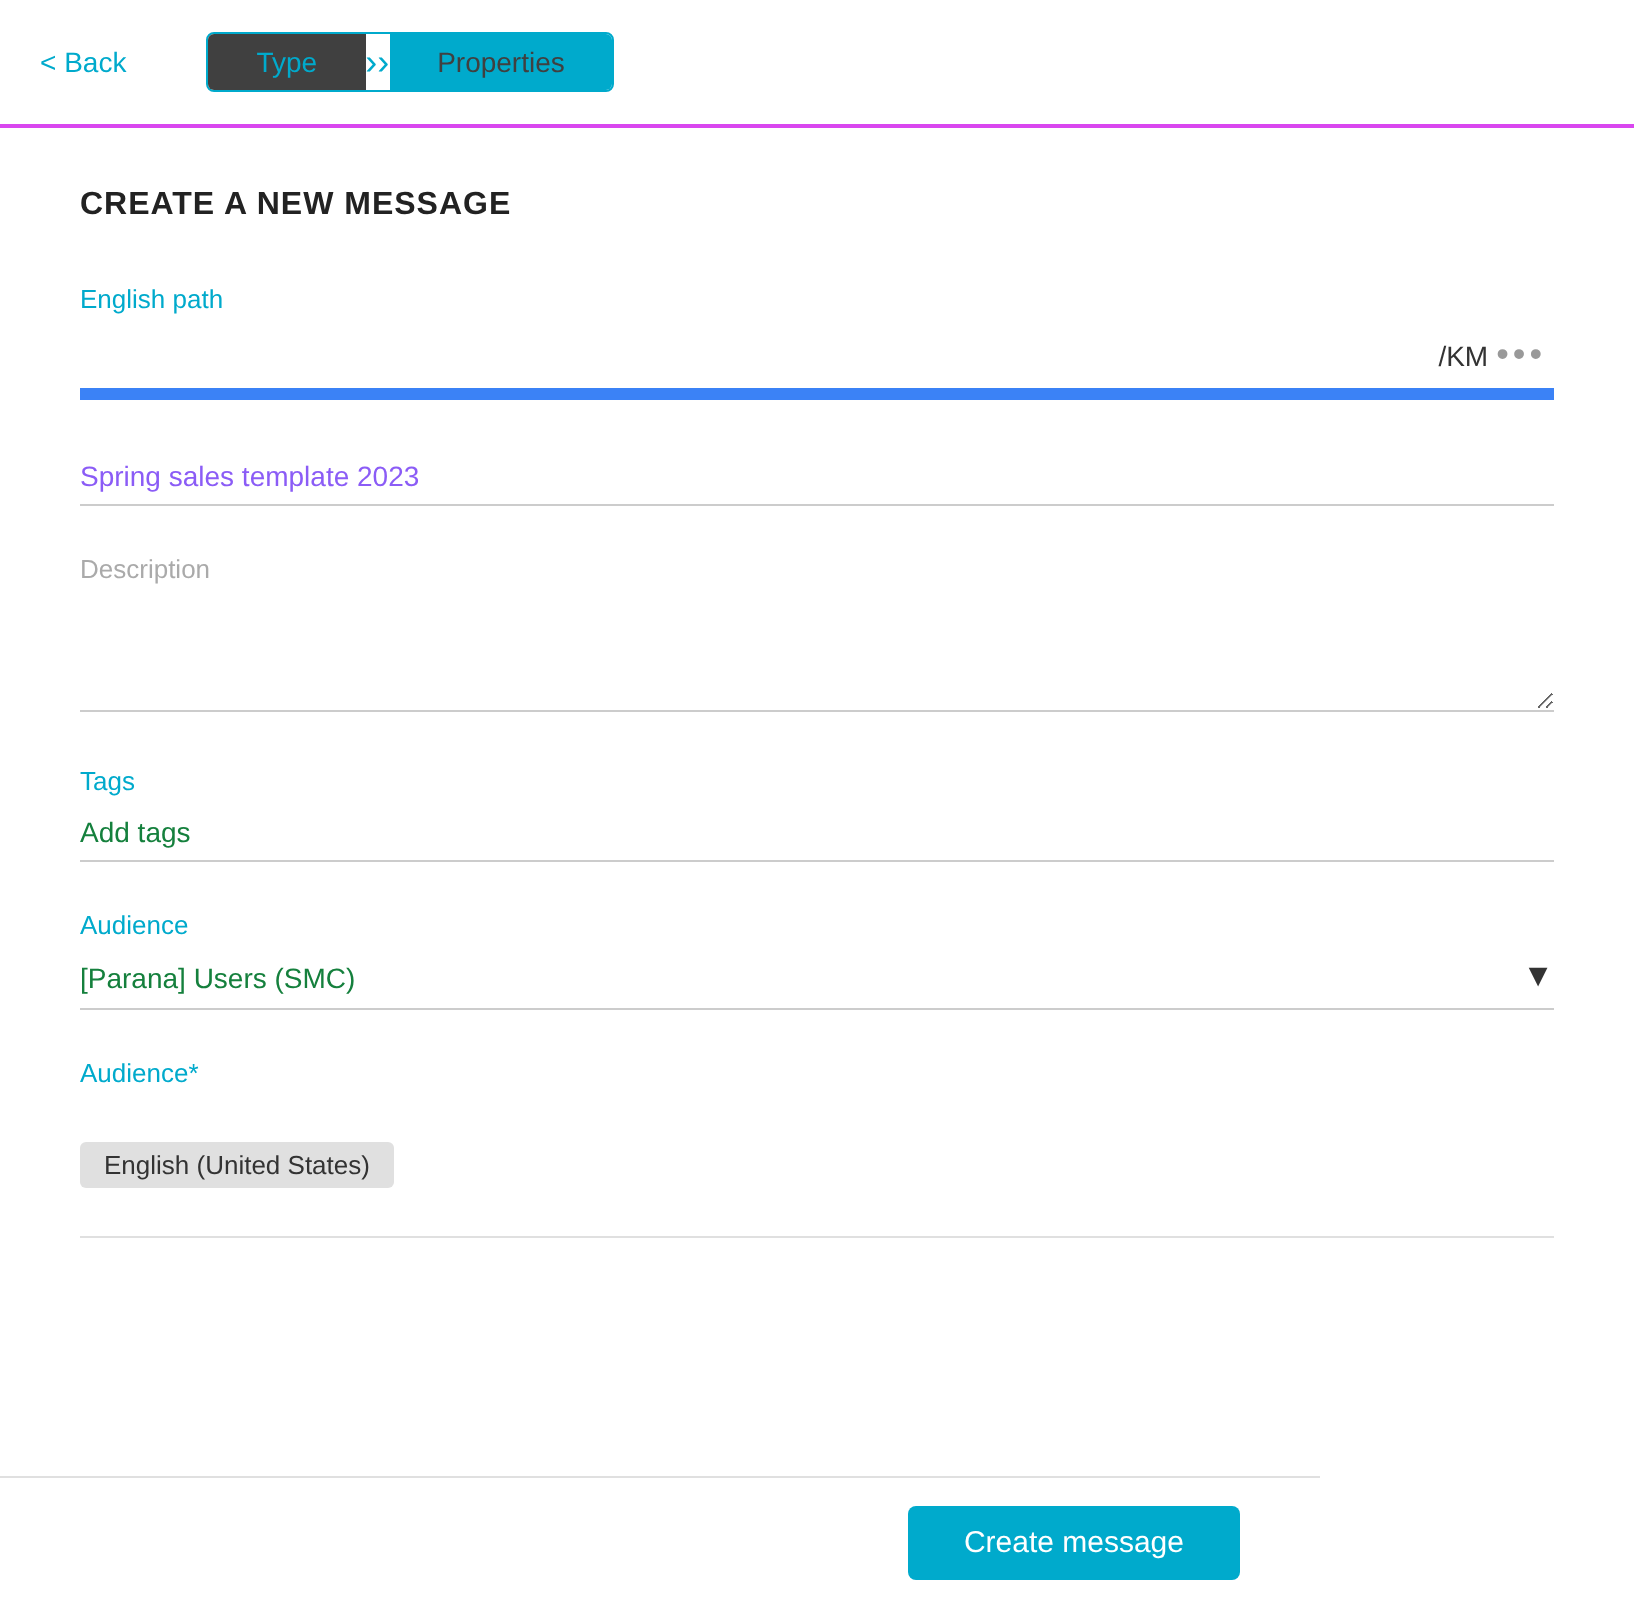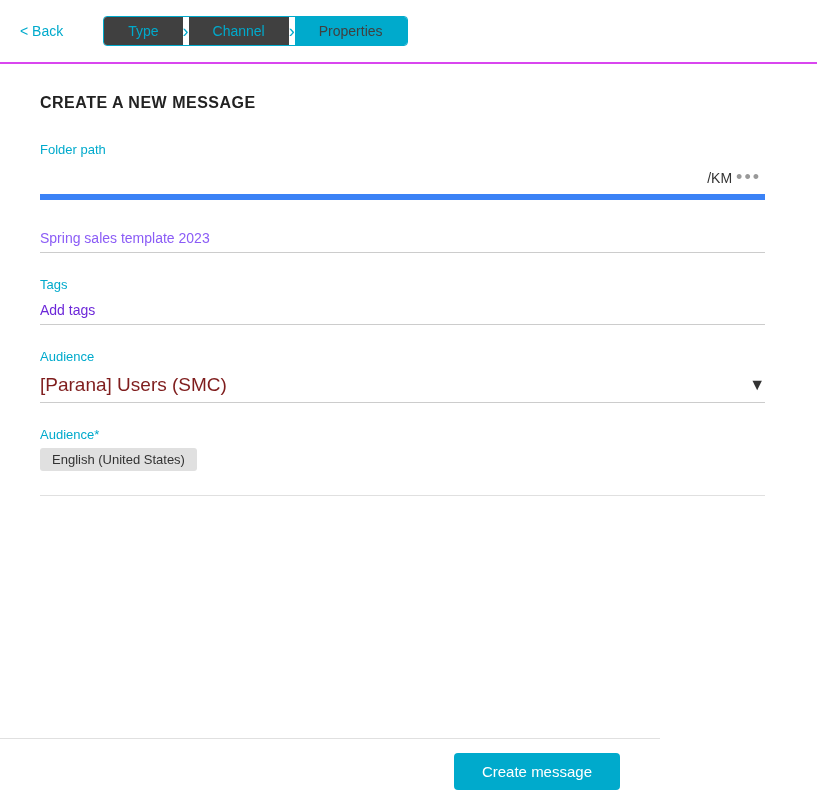--- a/index.html
+++ b/index.html
@@ -56,21 +56,21 @@
     }
 
     .step-arrow {
       display: flex;
       align-items: center;
       color: #00aacc;
       font-size: 18px;
     }
 
     .main-content {
-      padding: 30px 52px 80px 40px;
+      padding: 30px 40px 80px 40px;
     }
 
     .page-title {
       font-size: 16px;
       font-weight: bold;
       color: #222;
       margin-bottom: 30px;
       letter-spacing: 0.5px;
     }
 
@@ -137,55 +137,55 @@
     .description-textarea::placeholder {
       color: #aaa;
     }
 
     .tags-input {
       width: 100%;
       border: none;
       border-bottom: 1px solid #ccc;
       outline: none;
       font-size: 14px;
-      color: #6d28d9;
+      color: #15803d;
       padding: 6px 0;
       background: transparent;
     }
 
     .tags-input::placeholder {
       color: #aaa;
     }
 
     .audience-wrapper {
       border-bottom: 1px solid #ccc;
       display: flex;
       align-items: center;
       justify-content: space-between;
       padding: 6px 0;
     }
 
     .audience-value {
-      font-size: 19px;
-      color: #7f1d1d;
+      font-size: 14px;
+      color: #15803d;
     }
 
     .dropdown-arrow {
       color: #333;
       font-size: 16px;
     }
 
     .language-tag {
       background: #e0e0e0;
       padding: 4px 12px;
       border-radius: 3px;
       font-size: 13px;
       color: #333;
       display: inline-block;
-      margin-top: 2px;
+      margin-top: 23px;
     }
 
     .footer-bar {
       position: fixed;
       bottom: 0;
       width: 660px;
       padding: 14px 40px;
       display: flex;
       justify-content: flex-end;
       background: #fff;
@@ -210,43 +210,46 @@
   </style>
 </head>
 <body>
 
 <div class="top-bar">
   <a class="back-link">&lt; Back</a>
 
   <div class="stepper-wrapper">
     <button class="step-btn">Type</button>
     <span class="step-arrow">›</span>
-    <button class="step-btn">Channel</button>
     <span class="step-arrow">›</span>
     <button class="step-btn active">Properties</button>
   </div>
 </div>
 
 <div class="main-content">
 
   <div class="page-title">CREATE A NEW MESSAGE</div>
 
   <div class="field-group">
-    <label class="field-label">Folder path</label>
+    <label class="field-label">English path</label>
     <div class="field-value">
       <span>/KM</span>
       <button class="dots-btn">•••</button>
     </div>
   </div>
 
   <div class="field-group">
     <input type="text" class="field-input" value="Spring sales template 2023" style="">
   </div>
 
 
+  <div class="field-group">
+    <label class="field-label" style="color:#aaa;">Description</label>
+    <textarea class="description-textarea" placeholder="" style=""></textarea>
+  </div>
 
   <div class="field-group">
     <label class="field-label">Tags</label>
     <input type="text" class="tags-input" placeholder="Add tags" value="Add tags" style="">
   </div>
 
   <div class="field-group">
     <label class="field-label">Audience</label>
     <div class="audience-wrapper">
       <span class="audience-value">[Parana] Users (SMC)</span>

